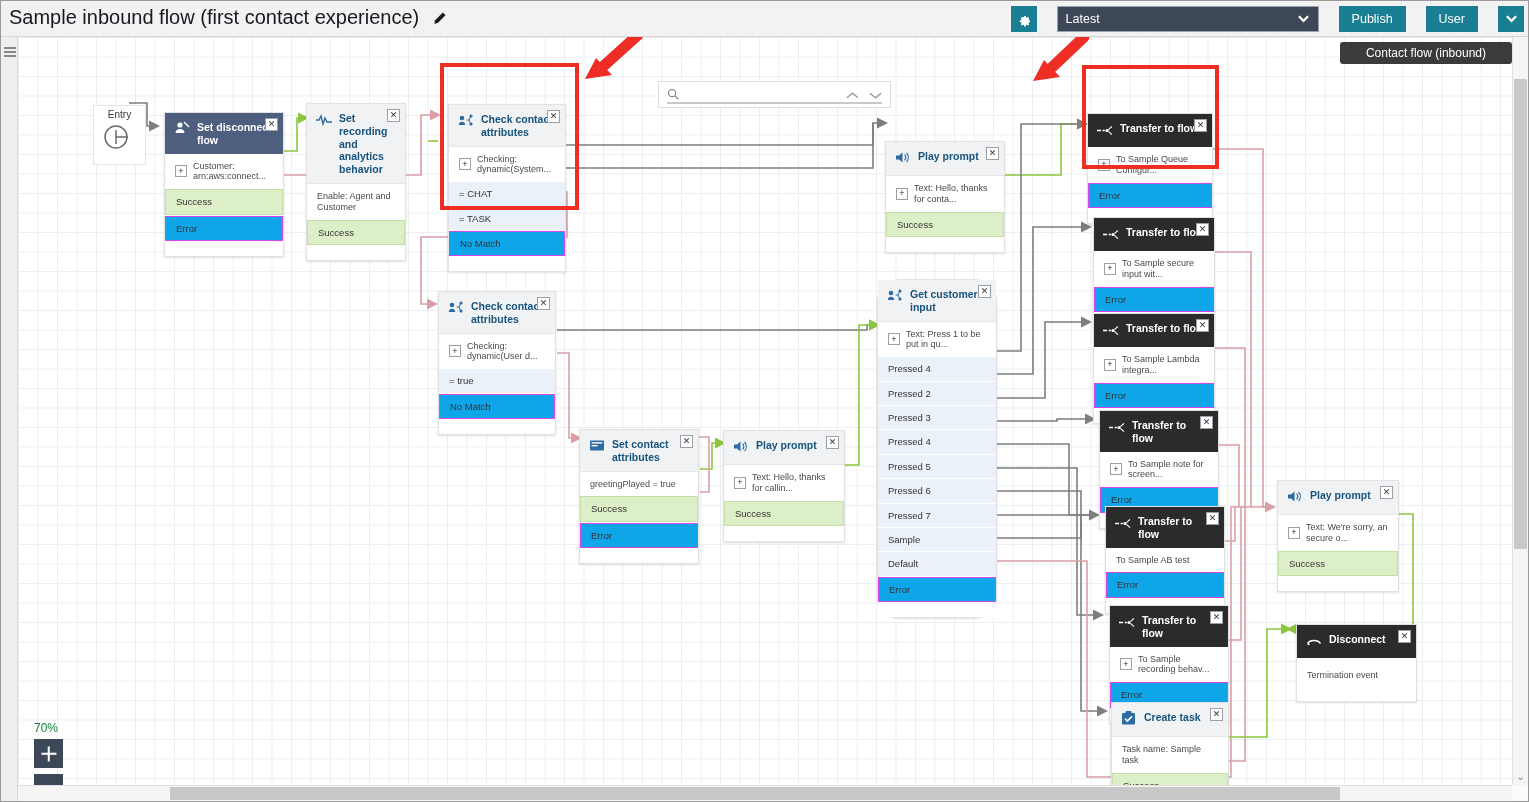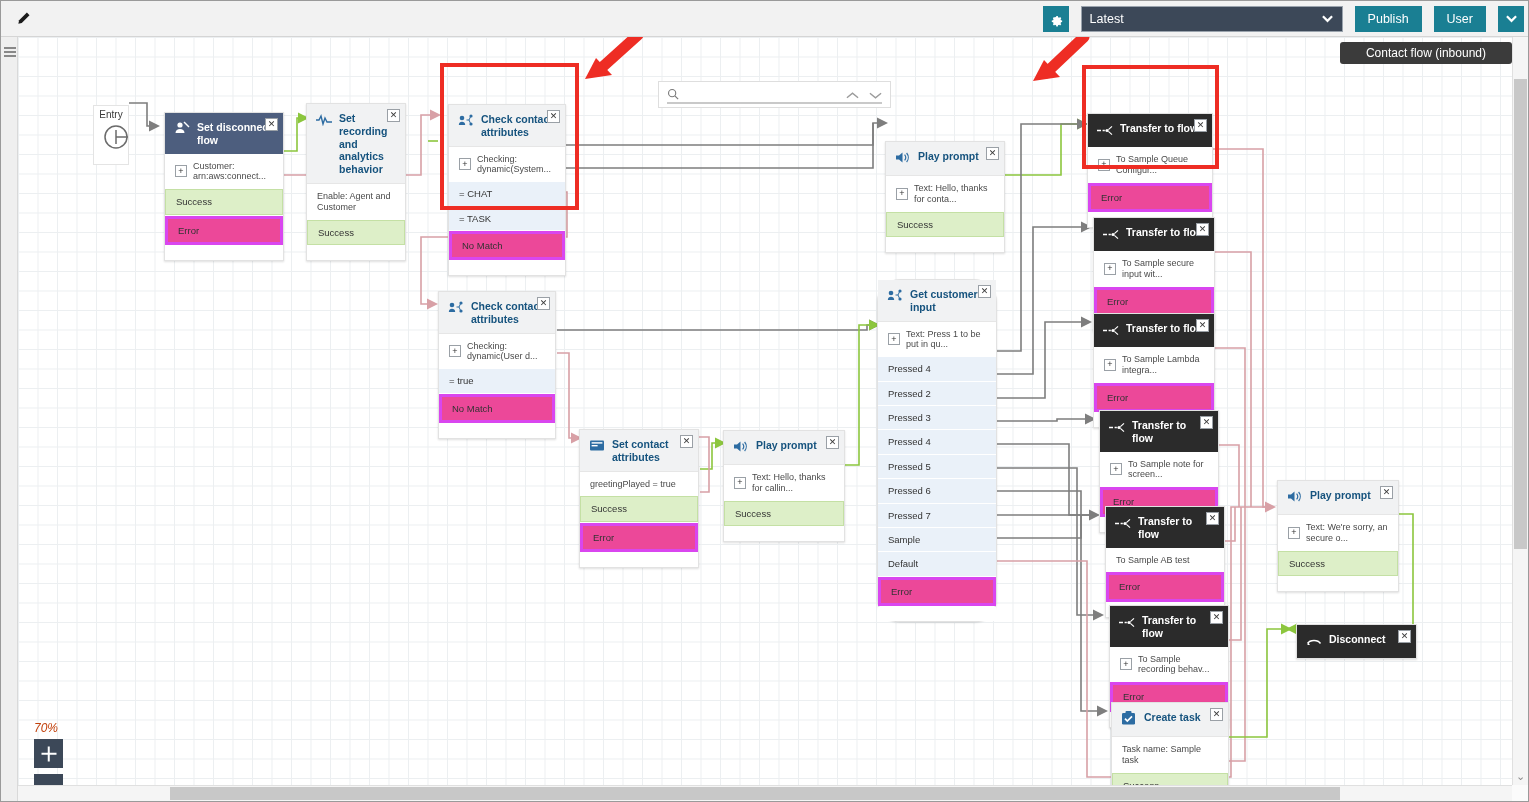--- a/index.html
+++ b/index.html
@@ -19,21 +19,21 @@
     background:#f2f2f2; border-bottom:1px solid #d5d5d5;
     display:flex; align-items:center;
   }
   .flow-title {
     font-size:20px; color:#16191f; padding-left:8px; white-space:nowrap;
     font-weight:400;
   }
   .pencil-icon { margin-left:7px; display:inline-block; vertical-align:middle; }
   .header-right {
     position:absolute; right:4px; top:4px; height:28px;
-    display:flex; align-items:center; gap:12px;
+    display:flex; align-items:center; gap:20px;
   }
   .gear-btn {
     width:26px; height:26px; background:#1a7f93; border:none;
     display:flex; align-items:center; justify-content:center; cursor:pointer;
   }
   .version-select {
     width:262px; height:26px; background:#3c4858; color:#fff;
     border:1px solid #9aa3ad; display:flex; align-items:center;
     padding:0 8px; font-size:12.5px; cursor:pointer; position:relative;
   }
@@ -123,32 +123,32 @@
     width:12px; height:12px; border:1px solid #9aa0a6; background:#fff;
     display:flex; align-items:center; justify-content:center;
     font-size:9px; line-height:1; color:#333; margin-right:6px; flex:0 0 12px;
   }
   .port {
     font-size:9.5px; padding:6px 8px 6px 10px; margin:0 0 1px 0;
     position:relative; line-height:1.2;
   }
   .port.blue  { background:#eaf1f9; color:#333; }
   .port.green { background:#ddefc8; color:#333; border:1px solid #c4e0a4; }
-  .port.red   { background:#ec4899; color:#333; border:3px solid #d946ef; }
+  .port.red   { background:#0ea5e9; color:#333; border:1px solid #d946ef; }
   .node-foot { height:14px; background:#fff; }
 
   
   .hl {
     position:absolute; border:4px solid #ee2d24; z-index:5; pointer-events:none;
   }
   .arrow-ann { position:absolute; z-index:9; pointer-events:none; }
 
   
   .zoom-label {
-    position:absolute; left:33px; bottom:66px; font-size:12px; color:#c2410c; z-index:7;font-style:italic;
+    position:absolute; left:33px; bottom:66px; font-size:12px; color:#15803d; z-index:7;
   }
   .zoom-btn {
     position:absolute; left:33px; width:29px; height:29px;
     background:#3c4858; border:none; cursor:pointer; z-index:7;
   }
   .zoom-btn.plus { bottom:33px; }
   .zoom-btn.minus { bottom:-2px; }
   .zoom-btn i {
     position:absolute; background:#fff; left:50%; top:50%;
   }
@@ -174,20 +174,21 @@
     position:absolute; top:1px; bottom:1px; left:152px; width:1170px; background:#c8c8c8;
   }
 </style>
 </head>
 <body>
 
 <div id="app">
 
   <div class="header">
     <div class="flow-title">
+      <span>Sample inbound flow (first contact experience)</span>
       <span class="pencil-icon">
         <svg width="15" height="15" viewBox="0 0 16 16">
             <path d="M11.6 1.6l2.8 2.8-8.3 8.3-3.6.8.8-3.6z" fill="#1b1b1b"></path>
           </svg>
       </span>
     </div>
 
     <div class="header-right">
       <button class="gear-btn">
         <svg width="15" height="15" viewBox="0 0 16 16">
@@ -309,21 +310,21 @@
         <path d="M1218,504 H1234 V470" stroke="#d8a0a6"></path>
         <path d="M1222,603 H1240 V470" stroke="#d8a0a6"></path>
         <path d="M1228,724 H1244 V470" stroke="#d8a0a6"></path>
 
         <path d="M1219,700 H1266 V592 H1288" stroke="#8cc63e" marker-end="url(#al)"></path>
 
         <path d="M1390,477 H1412 V592 H1288" stroke="#8cc63e" marker-end="url(#al)"></path>
       </g>
     </svg>
 
-    <div style="position:absolute;left:92px;top:68px;width:36px;height:60px;background:#fff;border:1px solid #e4e4e4;z-index:3">
+    <div style="position:absolute;left:92px;top:68px;width:53px;height:60px;background:#fff;border:1px solid #e4e4e4;z-index:3">
       <div style="font-size:10px;color:#3a3a3a;text-align:center;padding-top:3px">Entry</div>
       <svg width="52" height="34" style="display:block">
         <circle cx="22" cy="17" r="11" stroke="#6b6b6b" stroke-width="1.5" fill="none"></circle>
         <path d="M22,10 V24 M22,17 H34" stroke="#6b6b6b" stroke-width="1.5"></path>
       </svg>
     </div>
 
     <div class="node" style="left:163px;top:75px;width:120px;">
       <div class="node-hd hd-navy">
         <span class="ico">
@@ -691,20 +692,25 @@
     <div class="node" style="left:1295px;top:587px;width:121px;">
       <div class="node-hd hd-dark">
         <span class="ico">
           <svg width="16" height="11" viewBox="0 0 16 11">
               <path d="M1.5 7.5C4 3.5 12 3.5 14.5 7.5" stroke="#fff" stroke-width="1.5" fill="none"></path>
               <path d="M2.5 6.5l-1.2 2.4 2.6.2z" fill="#fff"></path>
             </svg>
         </span>
         <span class="ttl">Disconnect</span>
         <span class="close-box">✕</span>
+      </div>
+      <div class="node-body">
+        <div class="node-row" style="padding-top:12px;padding-bottom:20px;">
+          <span>Termination event</span>
+        </div>
       </div>
     </div>
 
     <div class="hl" style="left:439px;top:26px;width:139px;height:147px;"></div>
     <div class="hl" style="left:1081px;top:28px;width:137px;height:104px;"></div>
 
     <svg class="arrow-ann" style="left:575px;top:-6px;width:70px;height:55px;">
       <path d="M62,4 L22,40" stroke="#ee2d24" stroke-width="11" stroke-linecap="round"></path>
       <path d="M9,48 L36,44 L20,27 z" fill="#ee2d24"></path>
     </svg>

